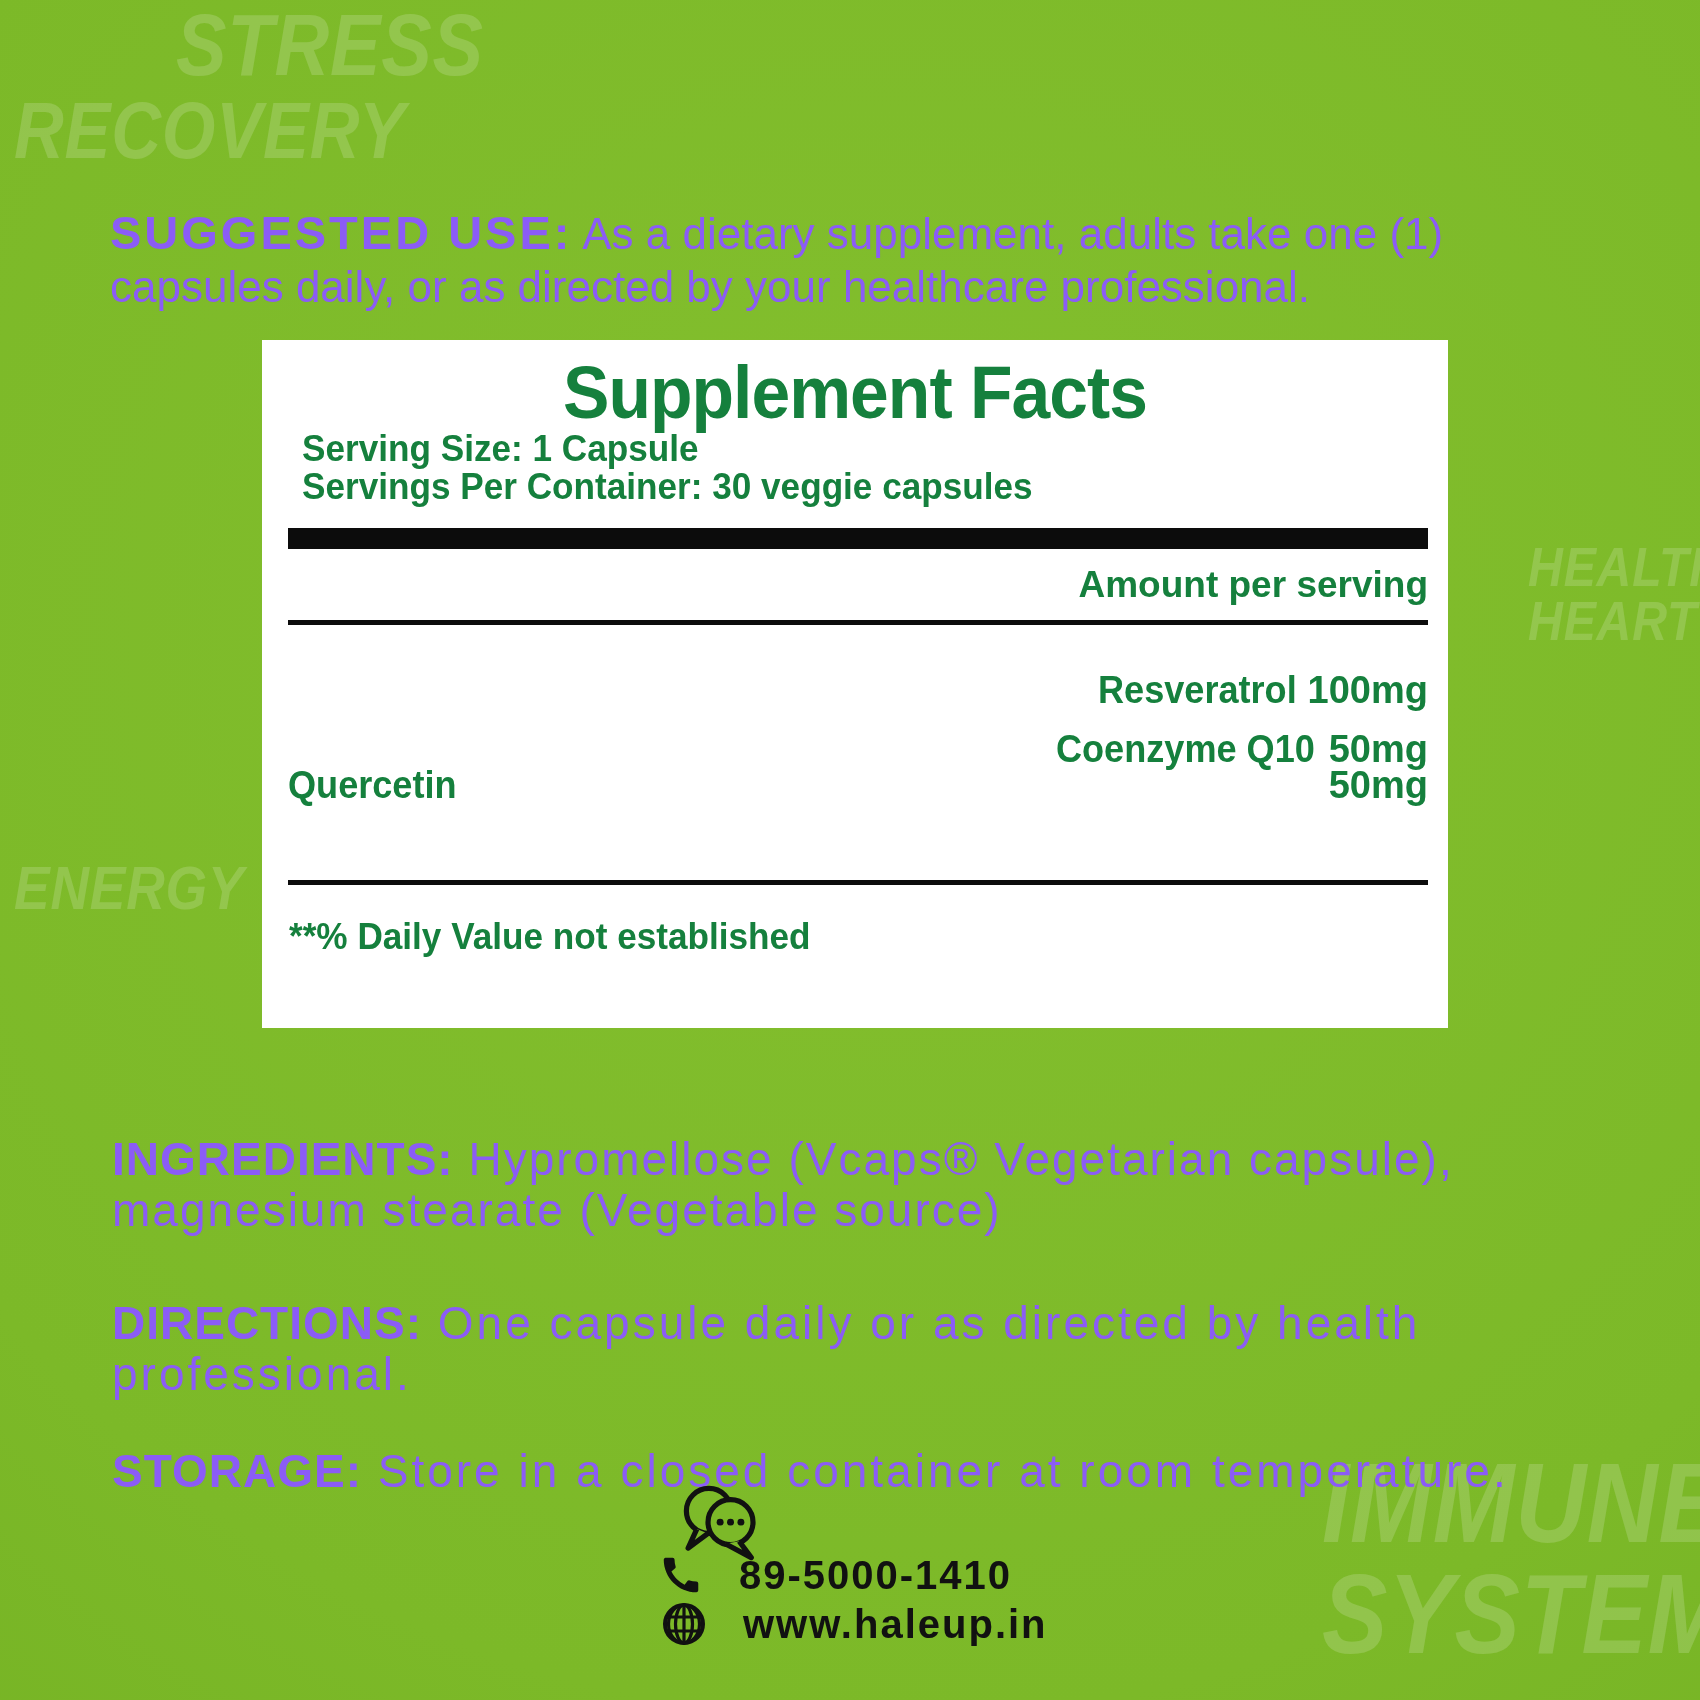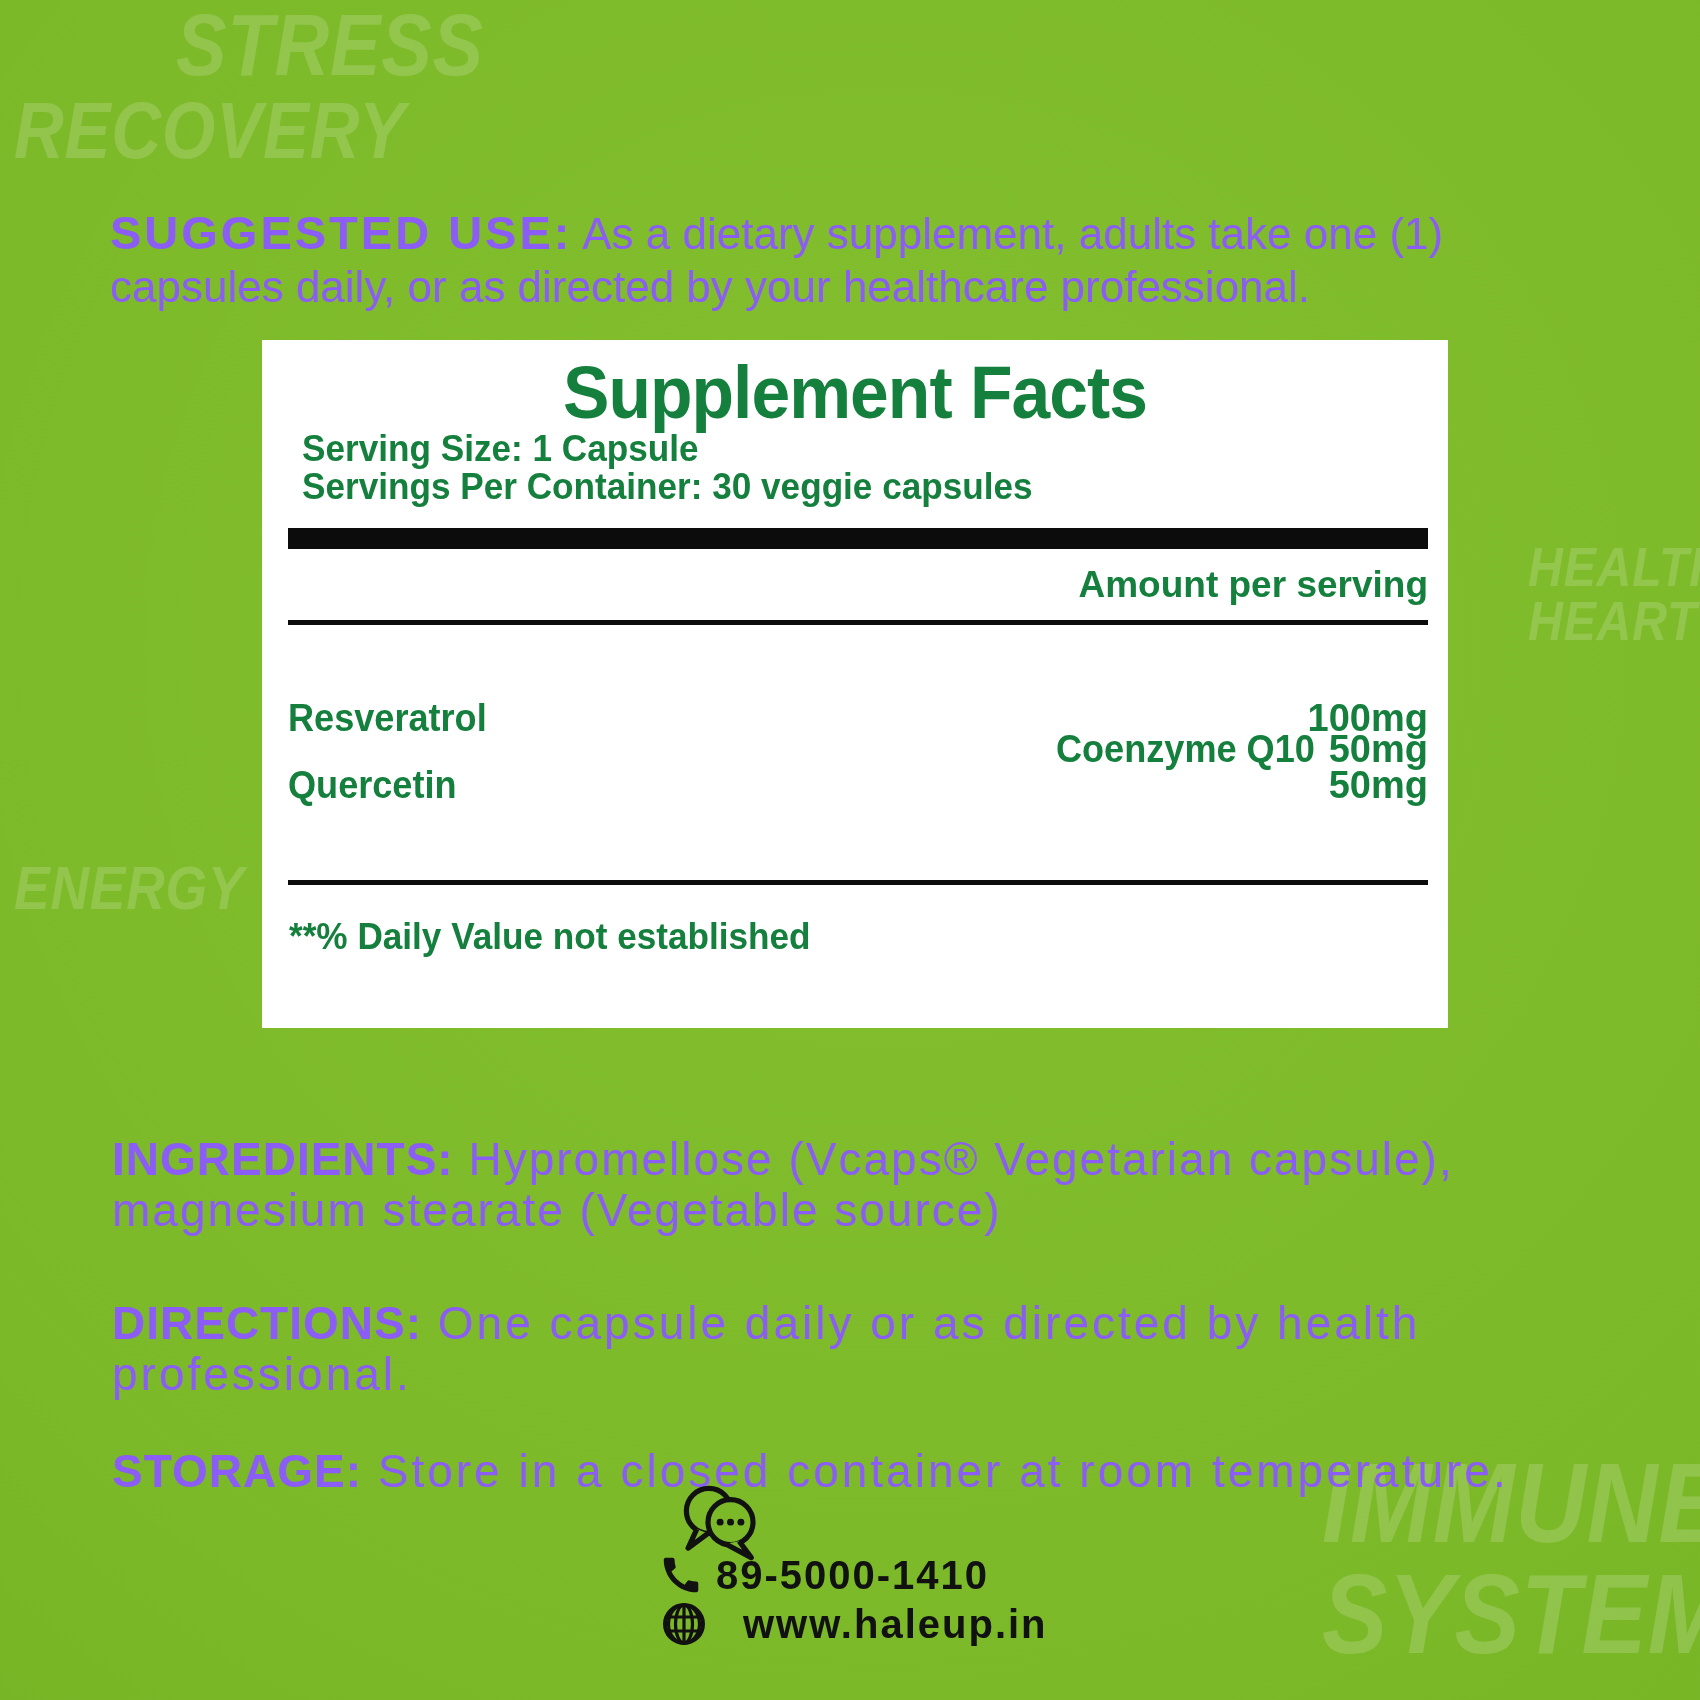--- a/index.html
+++ b/index.html
@@ -40,26 +40,26 @@
   #sf-serving{top:88px;}
   #sf-container{top:126px;}
   #sf-bar{left:26px;right:20px;top:188px;height:21px;background:#0c0c0c;}
   #sf-amount{right:20px;top:224px;font-size:37px;font-weight:700;}
   .rule{left:26px;right:20px;height:5px;background:#0c0c0c;}
   #sf-rule1{top:280px;}
   #sf-rule2{top:540px;}
   .sf-row{left:26px;right:20px;display:flex;justify-content:space-between;align-items:baseline;
     font-size:38px;font-weight:700;}
   .sf-row .nm{transform:scaleX(0.95);transform-origin:left top;white-space:nowrap;}
-  #row0{top:292px;} #row1{top:357px;} #row2{top:388px;justify-content:flex-end;} #row3{top:424px;}
+  #row0{top:292px;} #row1{top:329px;justify-content:flex-end;} #row2{top:388px;justify-content:flex-end;} #row3{top:424px;}
   #sf-note{left:27px;top:576px;font-size:37px;font-weight:700;transform:scaleX(0.95);transform-origin:left top;}
   
   .contact-row{position:absolute;display:flex;align-items:center;color:#111;}
   #chat-wrap{left:676px;top:1480px;}
-  #phone-row{left:658px;top:1552px;}
+  #phone-row{left:658px;top:1552px;gap:23px;}
   #web-row{left:660px;top:1600px;gap:23px;}
   .contact-row .txt{font-size:40px;font-weight:700;letter-spacing:2px;margin-left:12px;white-space:nowrap;}
   .icon svg{display:block;}
 </style>
 </head>
 <body>
 
 <div class="wm" id="wm-stress">STRESS</div>
 <div class="wm" id="wm-recovery">RECOVERY</div>
 <div class="wm" id="wm-healthy" style="white-space:pre-line;">HEALTHY

